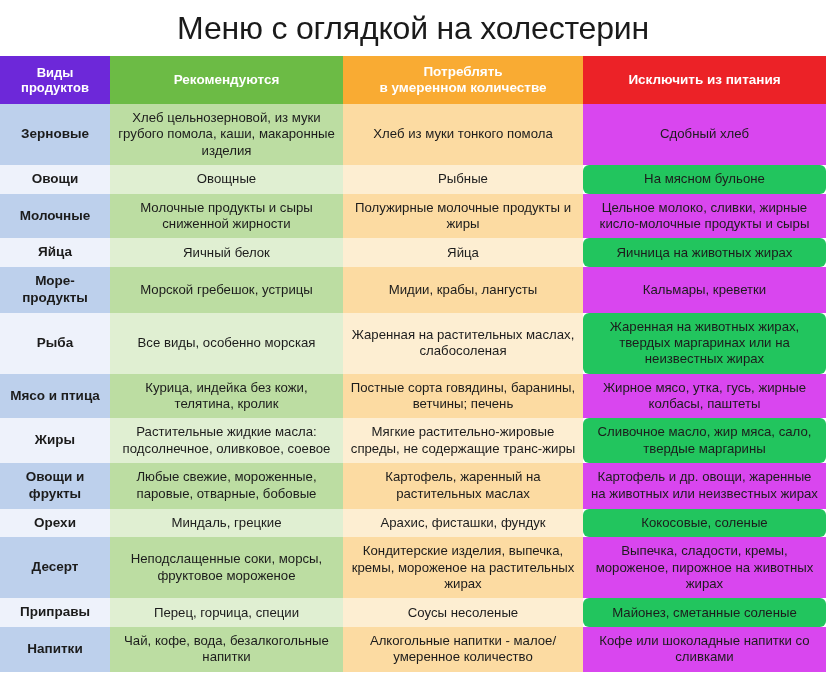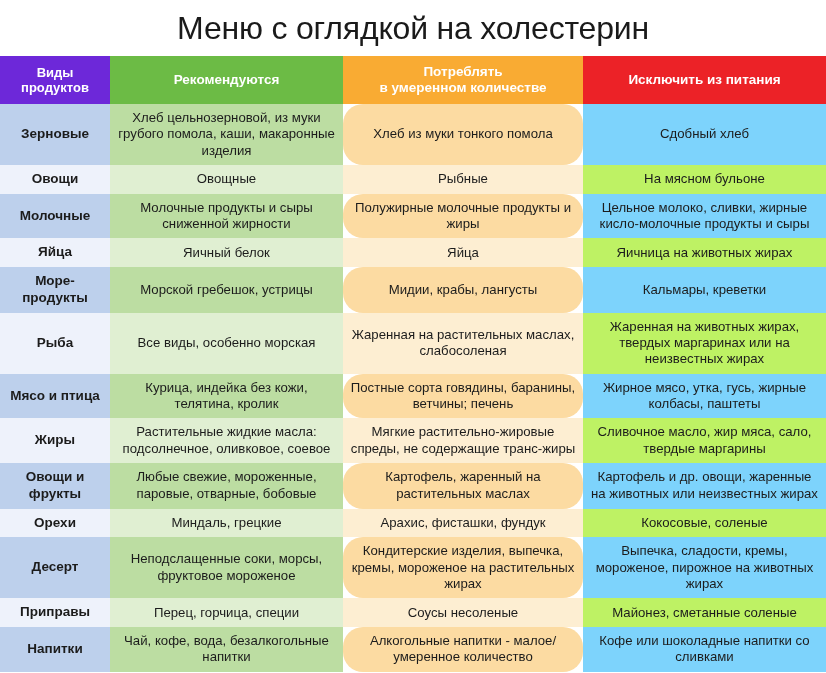--- a/index.html
+++ b/index.html
@@ -89,25 +89,25 @@
     padding-right: 4px;
   }
 
   
   tr.band-a td.cell-label { background: #bdd0ec; }
   tr.band-b td.cell-label { background: #eef2fb; }
 
   tr.band-a td.cell-rec   { background: #bcdda2; }
   tr.band-b td.cell-rec   { background: #e0efd2; }
 
-  tr.band-a td.cell-mod   { background: #fcdba2; border-radius: 20px; }
+  tr.band-a td.cell-mod   { background: #fcdba2; }
   tr.band-b td.cell-mod   { background: #fdeed2; }
 
-  tr.band-a td.cell-excl  { background: #7dd3fc; }
-  tr.band-b td.cell-excl  { background: #bef264; }
+  tr.band-a td.cell-excl  { background: #d946ef; }
+  tr.band-b td.cell-excl  { background: #22c55e; border-radius: 6px; }
 
   .nowrap-pad { display: block; }
 </style>
 </head>
 <body>
 
 <div class="page">
 
   <div class="title-bar">
     <h1 class="title-text">Меню с оглядкой на холестерин</h1>

